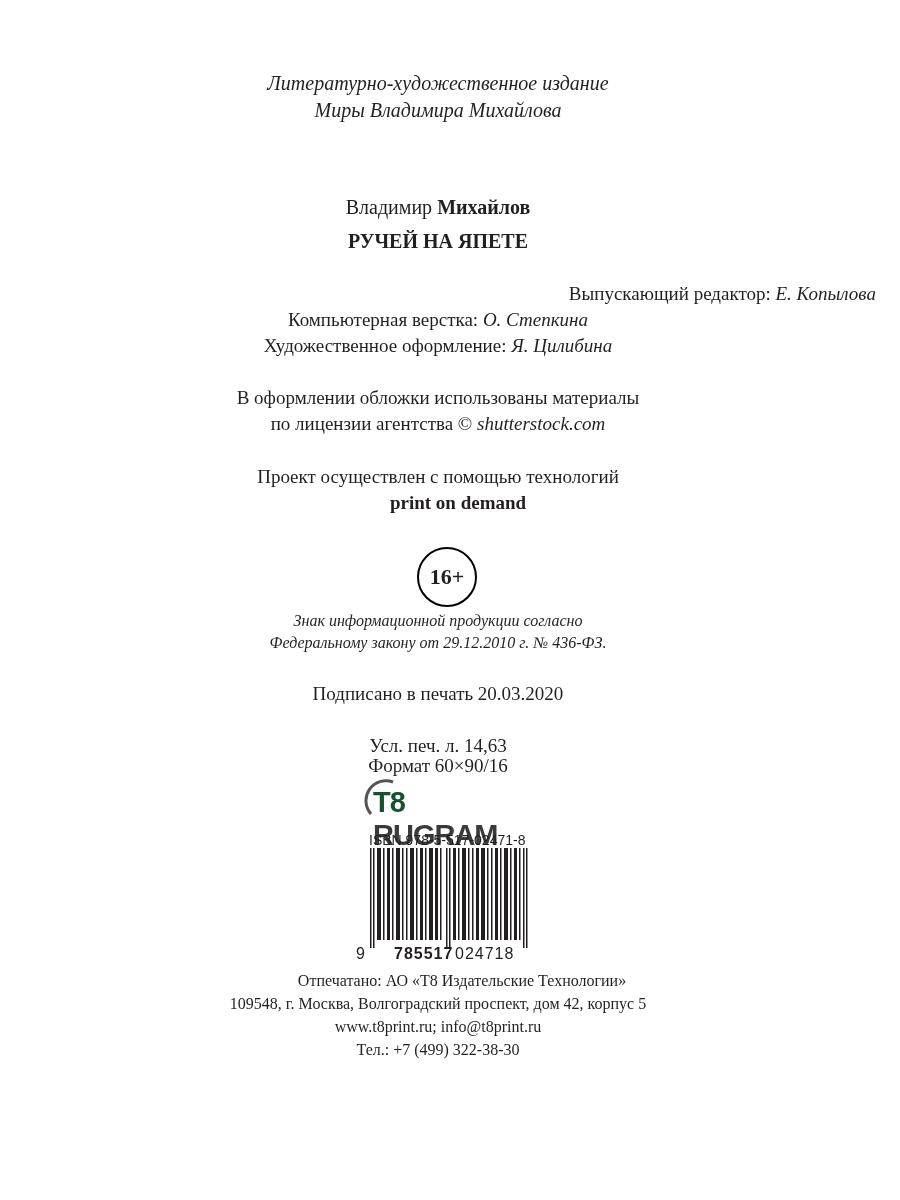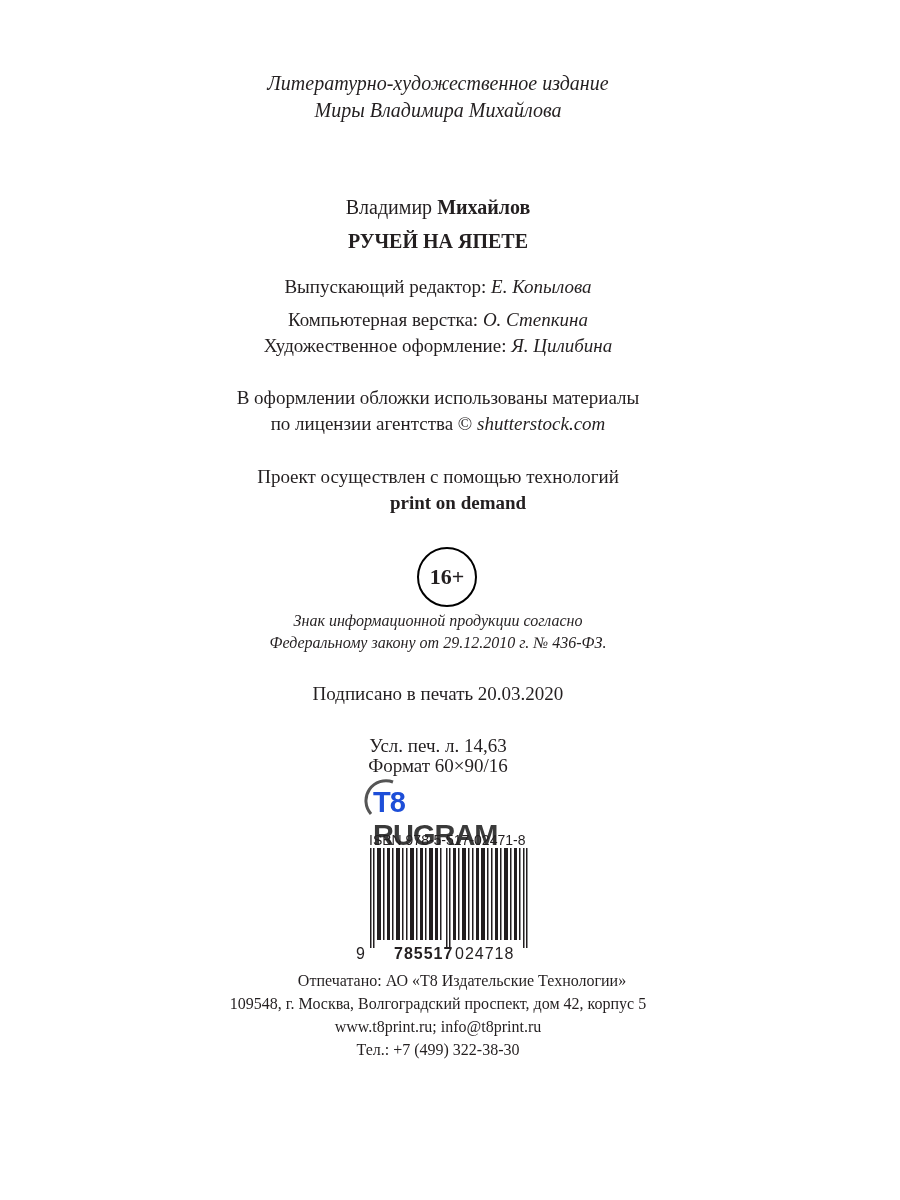--- a/index.html
+++ b/index.html
@@ -11,21 +11,21 @@
   .f20 { font-size: 20px; }
   .f19 { font-size: 19px; }
   .f16 { font-size: 16px; }
   .age { position: absolute; left: 417px; top: 547px; width: 60px; height: 60px;
          border: 2px solid #000000; border-radius: 50%; box-sizing: border-box;
          display: flex; align-items: center; justify-content: center;
          font-size: 22px; font-weight: bold; }
   .logo { position: absolute; left: 363px; top: 778px; width: 170px; height: 44px; }
   .logo-text { position: absolute; left: 10px; top: 8px; font-family: "Liberation Sans", "DejaVu Sans", sans-serif;
                font-weight: bold; font-size: 29px; letter-spacing: -1px; color: #3a3a3a; }
-  .logo-text .t8 { color: #1d4ed8; }
+  .logo-text .t8 { color: #14532d; }
   .isbn-label { position: absolute; left: 369px; top: 832px; font-family: "Liberation Sans", "DejaVu Sans", sans-serif;
                 font-size: 14px; color: #231f20; }
   .barcode { position: absolute; left: 367px; top: 848px; width: 170px; height: 100px; }
   .bc-digits { position: absolute; top: 945px; font-family: "Liberation Sans", "DejaVu Sans", sans-serif;
                font-size: 16px; color: #231f20; letter-spacing: 1px; }
 </style>
 </head>
 <body>
 
 <div>
@@ -33,21 +33,21 @@
   <div class="line it f20" style="top:72px;">Литературно-художественное издание</div>
   <div class="line it f20" style="top:99px;">Миры Владимира Михайлова</div>
 
   <div class="line f20" style="top:176px;margin-top:20px;">
     <span>Владимир</span>
     <span class="b">Михайлов</span>
   </div>
 
   <div class="line b f20" style="top:230px;">РУЧЕЙ НА ЯПЕТЕ</div>
 
-  <div class="line f19" style="top:276px;">
+  <div class="line f19" style="top:283px;text-align:right;">
     <span>Выпускающий редактор:</span>
     <span class="it">Е. Копылова</span>
   </div>
   <div class="line f19" style="top:309px;">
     <span>Компьютерная верстка:</span>
     <span class="it">О. Степкина</span>
   </div>
   <div class="line f19" style="top:335px;">
     <span>Художественное оформление:</span>
     <span class="it">Я. Цилибина</span>

